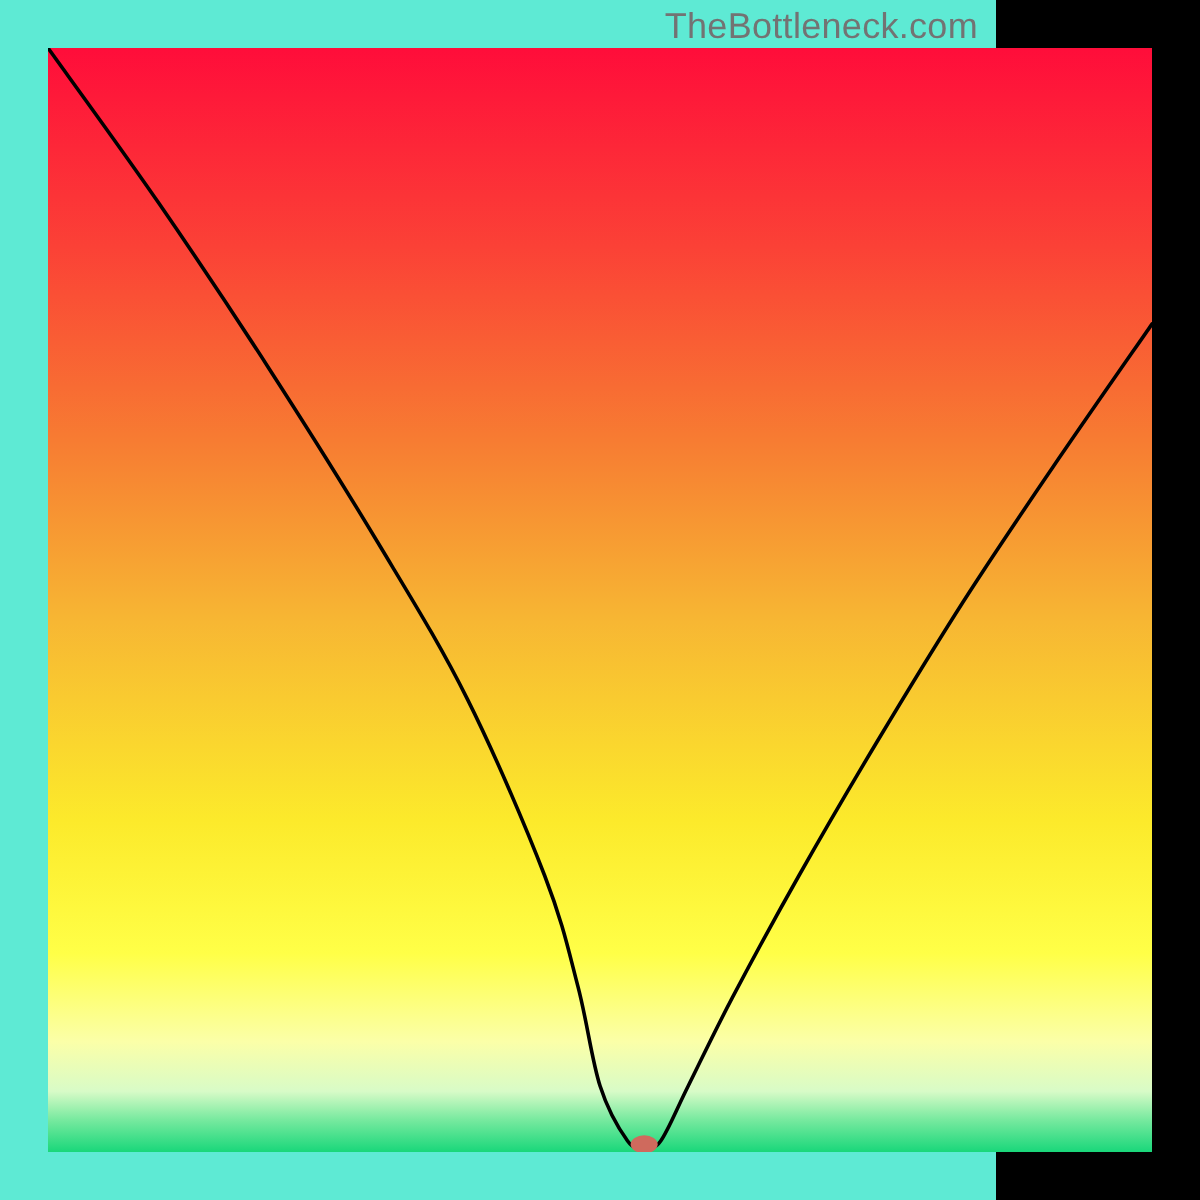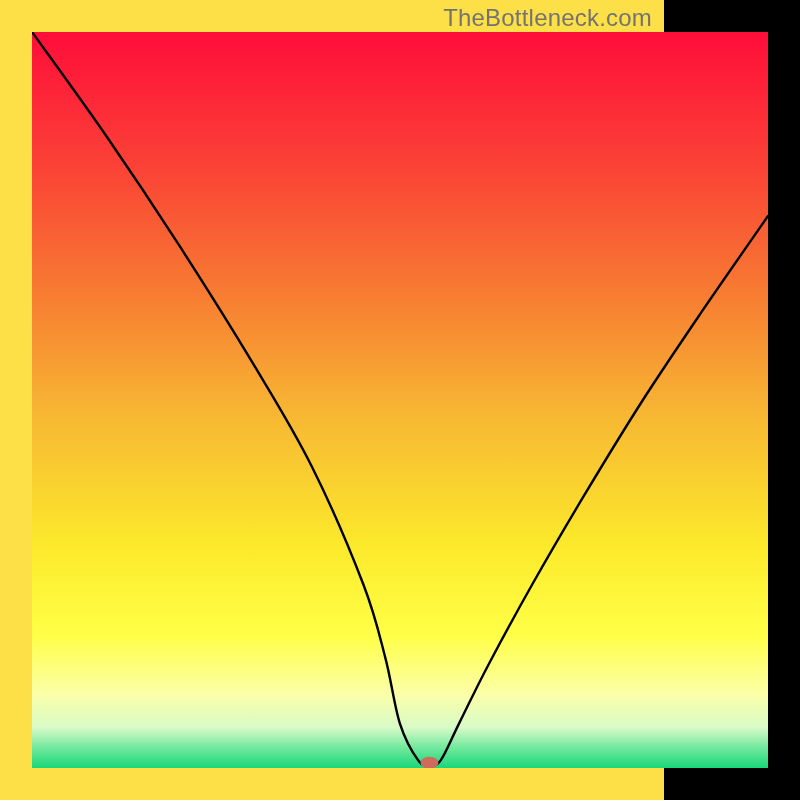--- a/index.html
+++ b/index.html
@@ -8,21 +8,21 @@
     width: 800px;
     height: 800px;
     background: #000;
     overflow: hidden;
     font-family: Arial, Helvetica, sans-serif;
   }
   .frame {
     position: relative;
     width: 664px;
     height: 800px;
-    background: #fde047;
+    background: #5eead4;
   }
   .watermark {
     position: absolute;
     top: 4px;
     right: 12px;
     color: #737373;
     font-size: 24px;
     font-weight: 500;
     z-index: 5;
     letter-spacing: 0.2px;

